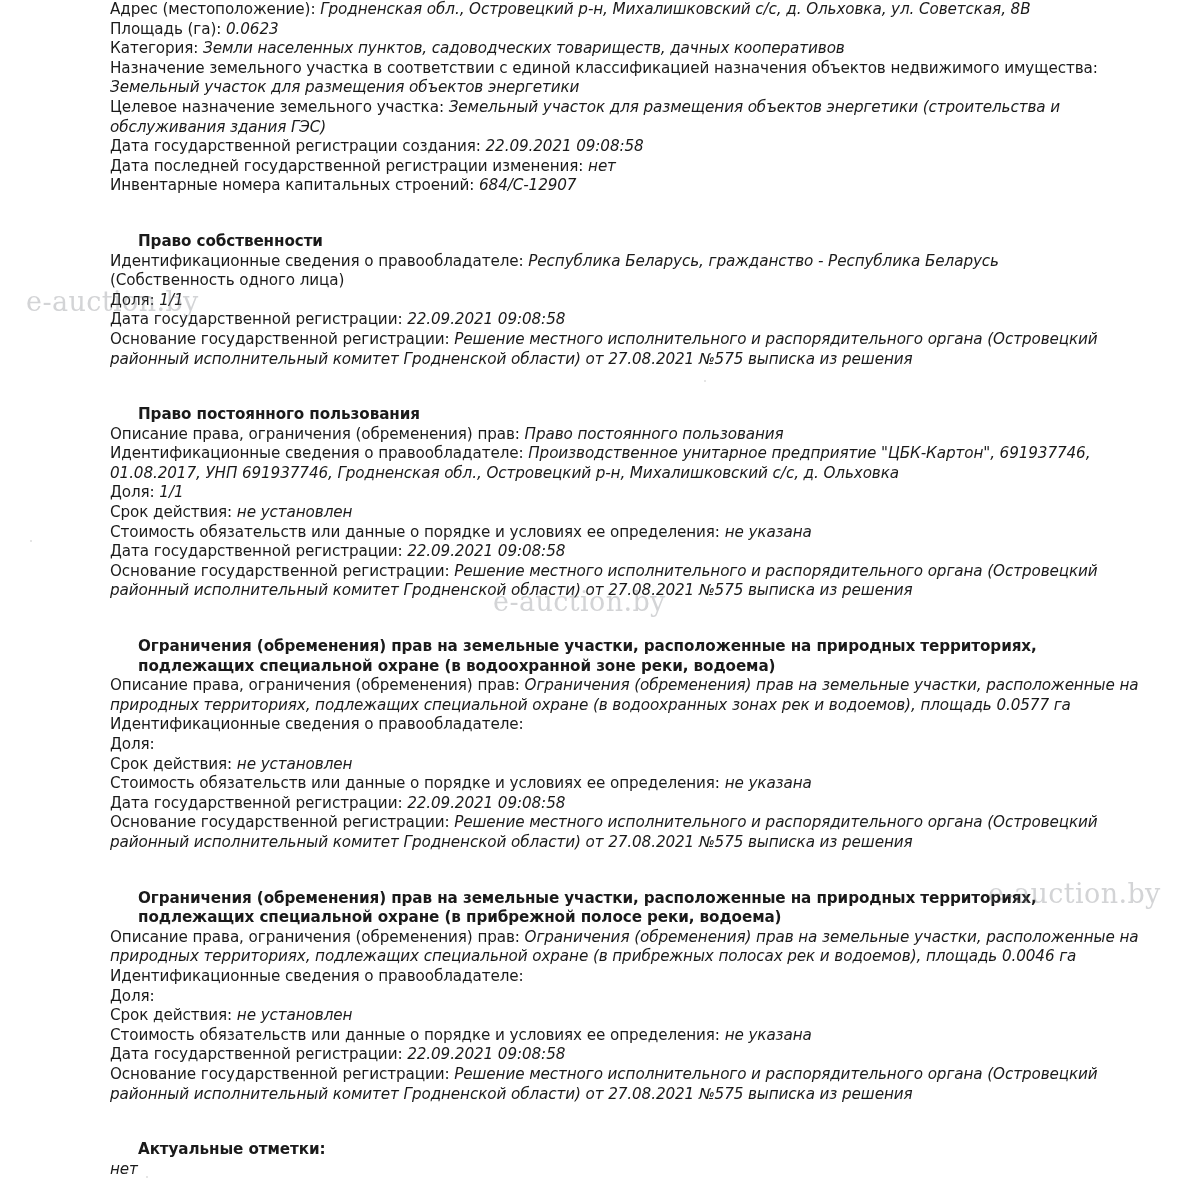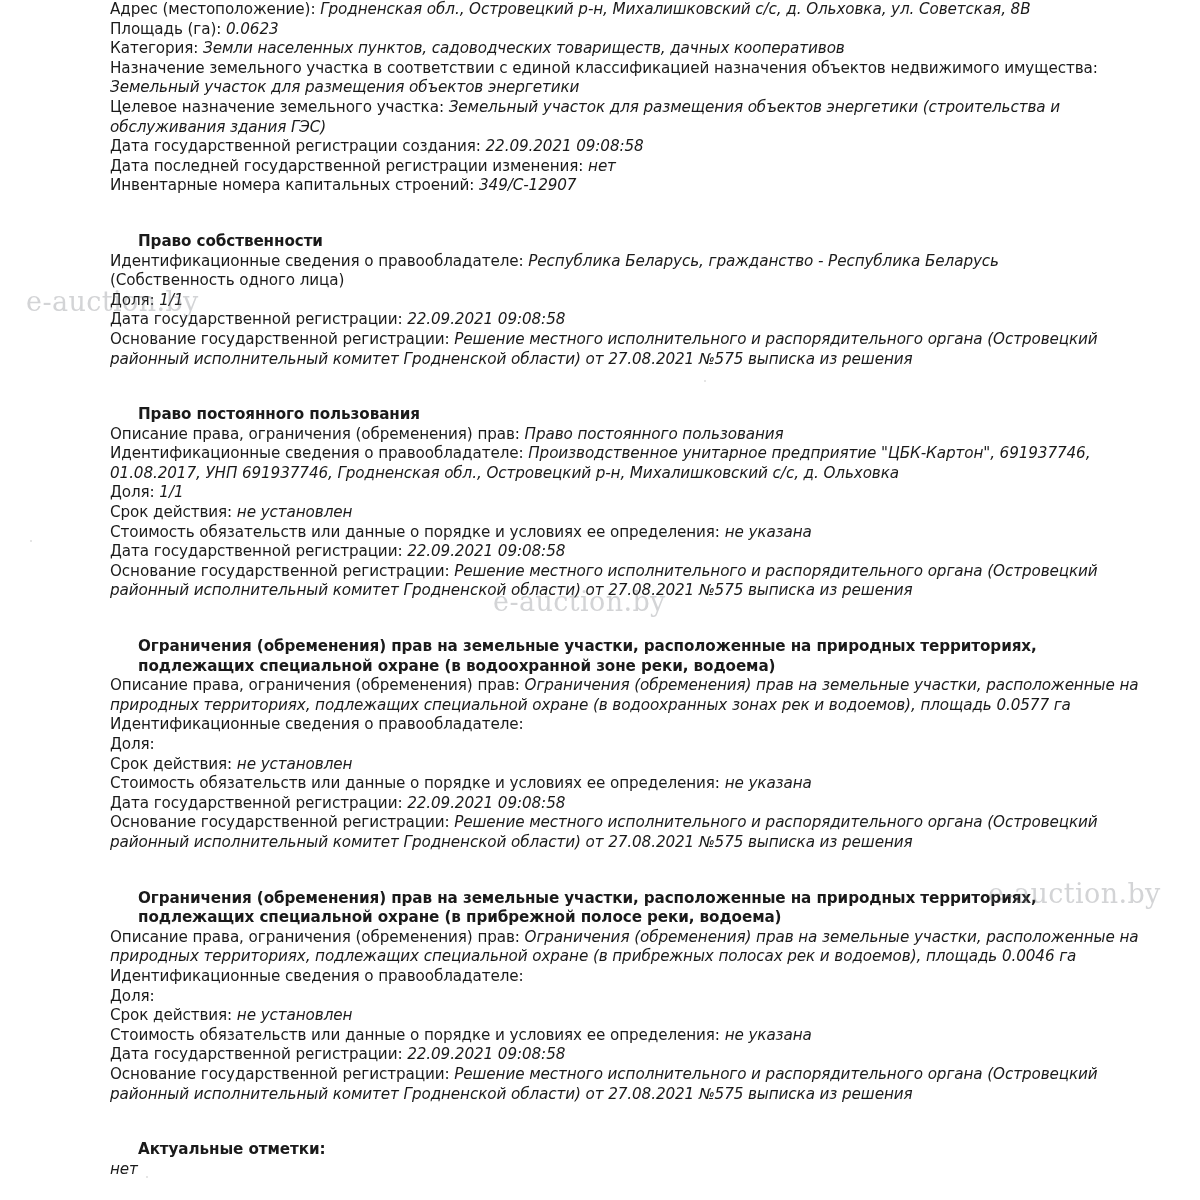--- a/index.html
+++ b/index.html
@@ -79,21 +79,21 @@
   <div class="doc">
 
     <div>
       <div class="line kv"><span class="lbl">Адрес (местоположение): </span><span class="val">Гродненская обл., Островецкий р-н, Михалишковский с/с, д. Ольховка, ул. Советская, 8В</span></div>
       <div class="line kv"><span class="lbl">Площадь (га): </span><span class="val">0.0623</span></div>
       <div class="line kv"><span class="lbl">Категория: </span><span class="val">Земли населенных пунктов, садоводческих товариществ, дачных кооперативов</span></div>
       <div class="line kv"><span class="lbl">Назначение земельного участка в соответствии с единой классификацией назначения объектов недвижимого имущества: </span><span class="val">Земельный участок для размещения объектов энергетики</span></div>
       <div class="line kv"><span class="lbl">Целевое назначение земельного участка: </span><span class="val">Земельный участок для размещения объектов энергетики (строительства и обслуживания здания ГЭС)</span></div>
       <div class="line kv"><span class="lbl">Дата государственной регистрации создания: </span><span class="val">22.09.2021 09:08:58</span></div>
       <div class="line kv"><span class="lbl">Дата последней государственной регистрации изменения: </span><span class="val">нет</span></div>
-      <div class="line kv"><span class="lbl">Инвентарные номера капитальных строений: </span><span class="val">349/С-12907</span></div>
+      <div class="line kv"><span class="lbl">Инвентарные номера капитальных строений: </span><span class="val">684/С-12907</span></div>
     </div>
 
     <div class="gap-xl"></div>
 
     <div>
       <div class="sec-title">Право собственности</div>
       <div class="line kv"><span class="lbl">Идентификационные сведения о правообладателе: </span><span class="val">Республика Беларусь, гражданство - Республика Беларусь</span></div>
       <div class="line kv"><span class="lbl">(Собственность одного лица)</span><span class="val"></span></div>
       <div class="line kv"><span class="lbl">Доля: </span><span class="val">1/1</span></div>
       <div class="line kv"><span class="lbl">Дата государственной регистрации: </span><span class="val">22.09.2021 09:08:58</span></div>

